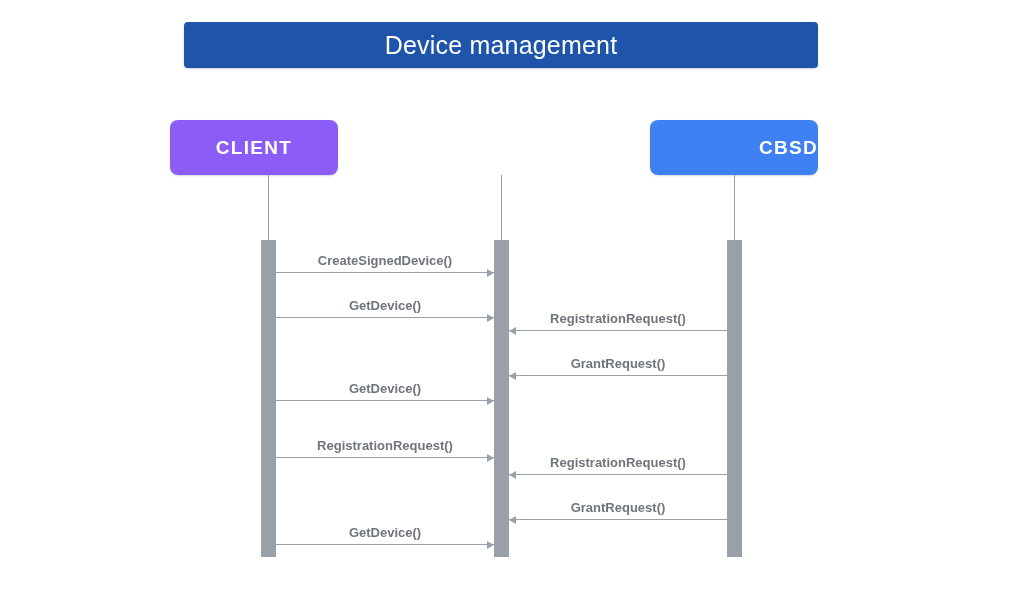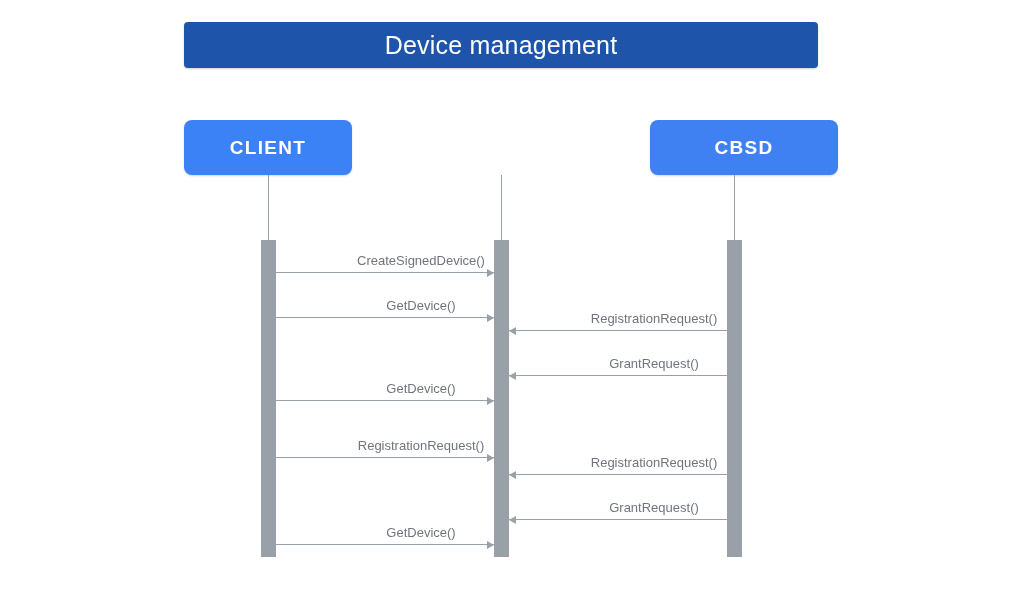--- a/index.html
+++ b/index.html
@@ -54,23 +54,23 @@
     justify-content: center;
     box-shadow: 0 1px 2px rgba(0,0,0,0.16);
   }
   .actor-box .actor-label {
     color: #ffffff;
     font-size: 19px;
     font-weight: 700;
     letter-spacing: 1.3px;
     white-space: nowrap;
   }
-  .actor-client { left: 184px; width: 168px; background: #3b82f6; }
+  .actor-client { left: 170px; width: 168px; background: #8b5cf6; }
   .actor-sas    { left: 417px; width: 169px; background: #1e55aa; }
-  .actor-cbsd   { left: 650px; width: 188px; background: #3f80f3; }
+  .actor-cbsd   { left: 650px; width: 168px; background: #3f80f3; justify-content: flex-end; }
 
   
   .lifeline {
     position: absolute;
     top: 175px;
     width: 1px;
     height: 382px;
     background: #9aa0a8;
   }
   .lifeline-client { left: 268px; }
@@ -119,23 +119,22 @@
     border-right: 7px solid #9aa0a8;
   }
   .message .msg-label {
     position: absolute;
     left: 0;
     width: 100%;
     bottom: 6px;
     text-align: center;
     color: #6f757d;
     font-size: 13px;
-    font-weight: 400;
+    font-weight: 700;
     white-space: nowrap;
-    padding-left: 36px;
   }
 </style>
 </head>
 <body>
 
 <div id="diagram">
 
   <div class="title-banner">
     <span class="title-text">Device management</span>
   </div>

